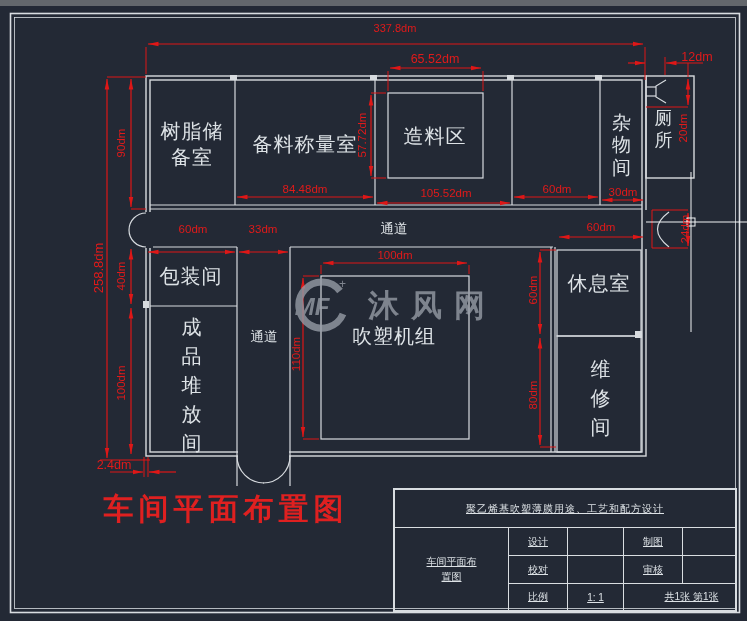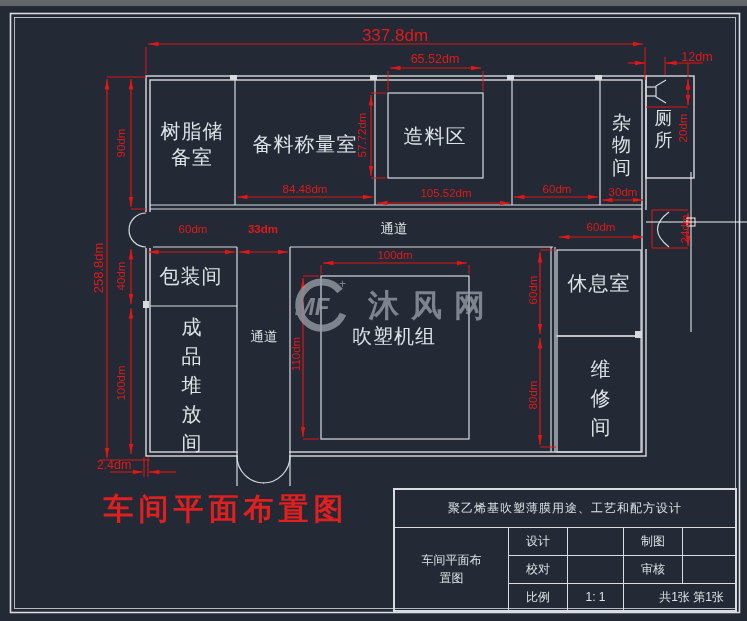--- a/index.html
+++ b/index.html
@@ -34,21 +34,21 @@
   .tb{
     position:absolute;left:393px;top:488px;width:344px;height:124px;
     border:2px solid #d9dde1;display:grid;box-sizing:border-box;
     grid-template-columns:113px 59px 56px 59px 1fr;
     grid-template-rows:37px 28px 28px 1fr;
     color:#dde2e6;
   }
   .tb>div{
     border-left:1.5px solid #d9dde1;border-top:1.5px solid #d9dde1;
     display:flex;align-items:center;justify-content:center;
-    font-size:12px;white-space:pre-line;text-align:center;box-sizing:border-box;
+    font-size:10px;white-space:pre-line;text-align:center;box-sizing:border-box;text-decoration:underline;
   }
   .tb>.nl{border-left:none;} .tb>.nt{border-top:none;}
   .tb-project{grid-column:1/6;font-size:17px;letter-spacing:1px;}
   .tb-name{grid-column:1;grid-row:2/5;font-size:19px;line-height:1.5;}
 </style>
 </head>
 <body>
 
 <div class="stage">
   <div class="topbar"></div>
@@ -207,33 +207,33 @@
 品
 堆
 放
 间</div>
   <div class="lbl room" style="left:394px;top:336px;">吹塑机组</div>
   <div class="lbl room" style="left:599px;top:283px;">休息室</div>
   <div class="lbl room" style="left:601px;top:398px;line-height:1.45;">维
 修
 间</div>
 
-  <div class="lbl dim" style="left:395px;top:36px;font-size:17px;">337.8dm</div>
+  <div class="lbl dim" style="left:395px;top:28px;font-size:11px;">337.8dm</div>
   <div class="lbl dim" style="left:435px;top:59px;font-size:12.5px;">65.52dm</div>
   <div class="lbl dim" style="left:697px;top:57px;font-size:12.5px;">12dm</div>
   <div class="lbl dim v" style="left:99px;top:268px;font-size:13px;">258.8dm</div>
   <div class="lbl dim v" style="left:122px;top:143px;">90dm</div>
   <div class="lbl dim v" style="left:363px;top:135px;">57.72dm</div>
   <div class="lbl dim" style="left:305px;top:190px;">84.48dm</div>
   <div class="lbl dim" style="left:446px;top:194px;">105.52dm</div>
   <div class="lbl dim" style="left:557px;top:190px;">60dm</div>
   <div class="lbl dim" style="left:623px;top:193px;">30dm</div>
   <div class="lbl dim v" style="left:684px;top:128px;">20dm</div>
   <div class="lbl dim" style="left:193px;top:230px;">60dm</div>
-  <div class="lbl dim" style="left:263px;top:230px;font-weight:bold;">33dm</div>
+  <div class="lbl dim" style="left:263px;top:230px;">33dm</div>
   <div class="lbl dim" style="left:601px;top:228px;">60dm</div>
   <div class="lbl dim v" style="left:686px;top:229px;">24dm</div>
   <div class="lbl dim v" style="left:122px;top:276px;">40dm</div>
   <div class="lbl dim v" style="left:122px;top:383px;">100dm</div>
   <div class="lbl dim" style="left:395px;top:256px;">100dm</div>
   <div class="lbl dim v" style="left:297px;top:354px;">110dm</div>
   <div class="lbl dim v" style="left:534px;top:290px;">60dm</div>
   <div class="lbl dim v" style="left:534px;top:395px;">80dm</div>
   <div class="lbl dim" style="left:114px;top:465px;font-size:12.5px;">2.4dm</div>
 

